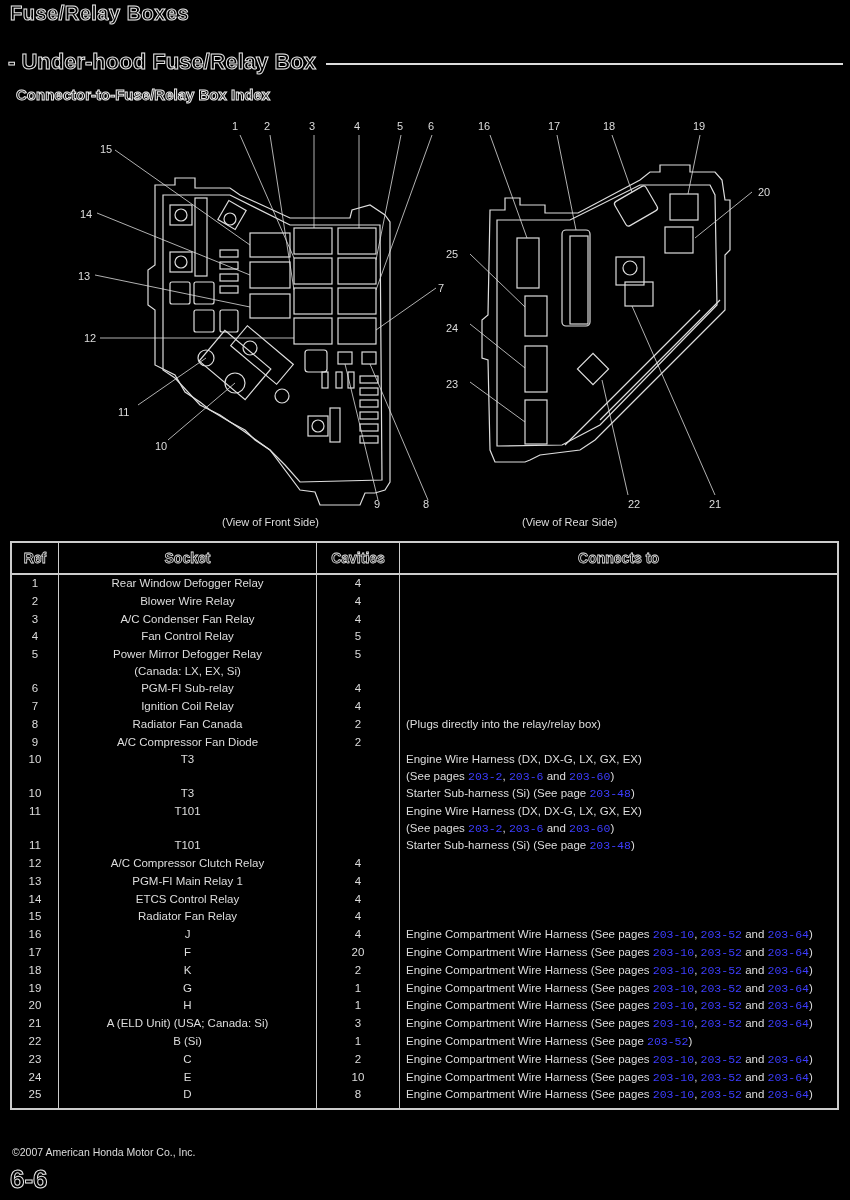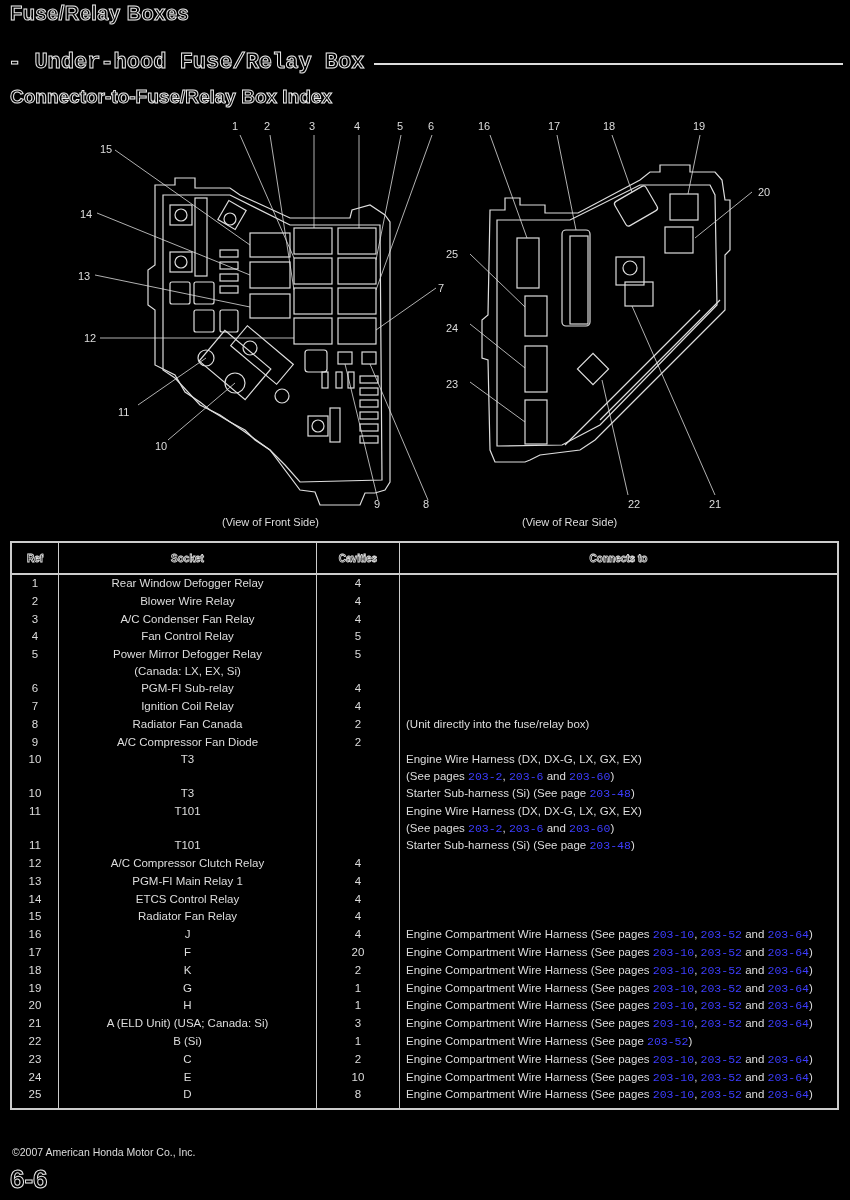--- a/index.html
+++ b/index.html
@@ -1,28 +1,28 @@
 <!DOCTYPE html>
 <html><head>
 <meta charset="utf-8">
 <style>
   html, body { margin:0; padding:0; background:#000; }
   body { width:850px; height:1200px; position:relative; overflow:hidden; color:#fff; font-family:"Liberation Sans", sans-serif; }
   .outline { color:#000; -webkit-text-stroke:1px #e8e8e8; font-weight:bold; }
   #title { position:absolute; left:10px; top:2px; font-size:20px; letter-spacing:0.5px; }
   #subtitle-row { position:absolute; left:8px; top:47px; width:835px; height:30px; display:flex; align-items:center; }
-  #subtitle { font-size:22px; white-space:nowrap;font-family:Liberation Mono, monospace; }
+  #subtitle { font-size:22px; white-space:nowrap; }
   #subtitle-rule { flex:1; height:2px; background:#ddd; margin-left:10px; margin-top:4px; }
-  #section { position:absolute; left:10px; top:86px; font-size:19px; }
+  #section { position:absolute; left:16px; top:86px; font-size:15px; }
   #diagram { position:absolute; left:0; top:110px; width:850px; height:425px; }
   #diagram svg { width:850px; height:425px; }
   .lbl { font-family:"Liberation Sans", sans-serif; font-size:11px; fill:#ddd; }
   .cap { font-family:"Liberation Sans", sans-serif; font-size:11px; fill:#ddd; }
   #table { position:absolute; left:10px; top:541px; width:829px; border:2px solid #ccc; border-collapse:collapse; font-size:11.5px; color:#ddd; }
-  #table th { border:1px solid #ccc; height:28px; font-size:10px; font-weight:bold; color:#000; -webkit-text-stroke:0.8px #e0e0e0; border-bottom:2px solid #ccc; }
+  #table th { border:1px solid #ccc; height:28px; font-size:14px; font-weight:bold; color:#000; -webkit-text-stroke:0.8px #e0e0e0; border-bottom:2px solid #ccc; }
   #table td { border-left:1px solid #ccc; border-right:1px solid #ccc; padding:0 6px; height:17.8px; line-height:17px; vertical-align:top; }
   #table td.ref { text-align:center; width:34px; }
   #table td.socket { width:245px;text-align:center; }
   #table td.cav { text-align:center; width:70px; }
   #table td.conn { }
   #table tr:last-child td { border-bottom:1px solid #ccc; padding-bottom:4px; }
   .link { color:#3d3dff; cursor:pointer;font-family:Liberation Mono, monospace; }
   #copyright { position:absolute; left:12px; top:1146px; font-size:10.5px; color:#ddd; }
   #pagenum { position:absolute; left:10px; top:1164px; font-size:26px;text-align:center; }
 </style>
@@ -221,21 +221,21 @@
       <tr>
         <td class="ref">7</td>
         <td class="socket"><span>Ignition Coil Relay</span></td>
         <td class="cav">4</td>
         <td class="conn"><span></span></td>
       </tr>
       <tr>
         <td class="ref">8</td>
         <td class="socket"><span>Radiator Fan Canada</span></td>
         <td class="cav">2</td>
-        <td class="conn"><span>(Unit directly into the fuse/relay box)</span></td>
+        <td class="conn"><span>(Plugs directly into the relay/relay box)</span></td>
       </tr>
       <tr>
         <td class="ref">9</td>
         <td class="socket"><span>A/C Compressor Fan Diode</span></td>
         <td class="cav">2</td>
         <td class="conn"><span></span></td>
       </tr>
       <tr>
         <td class="ref">10</td>
         <td class="socket"><span>T3</span></td>

